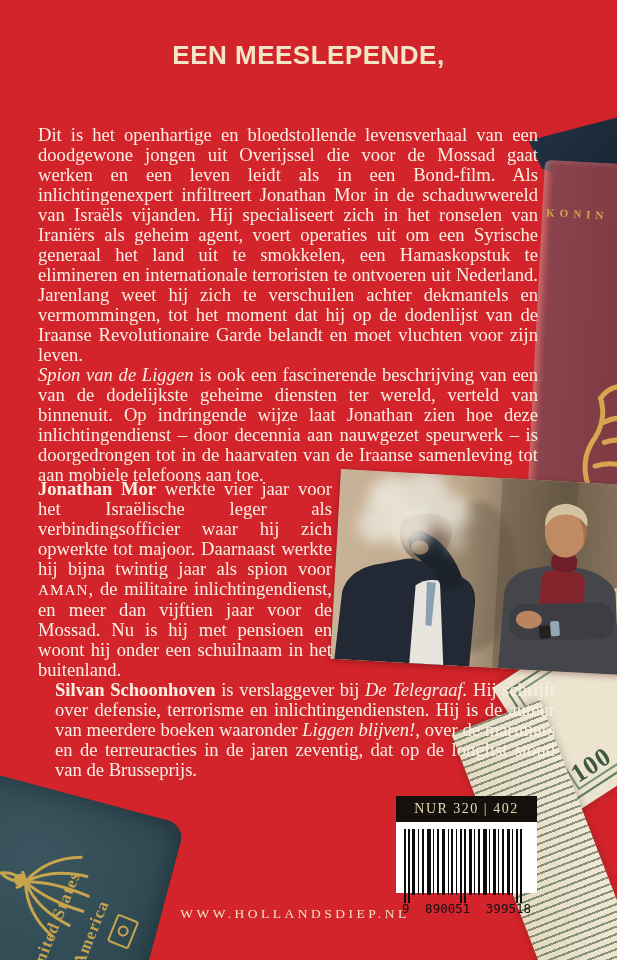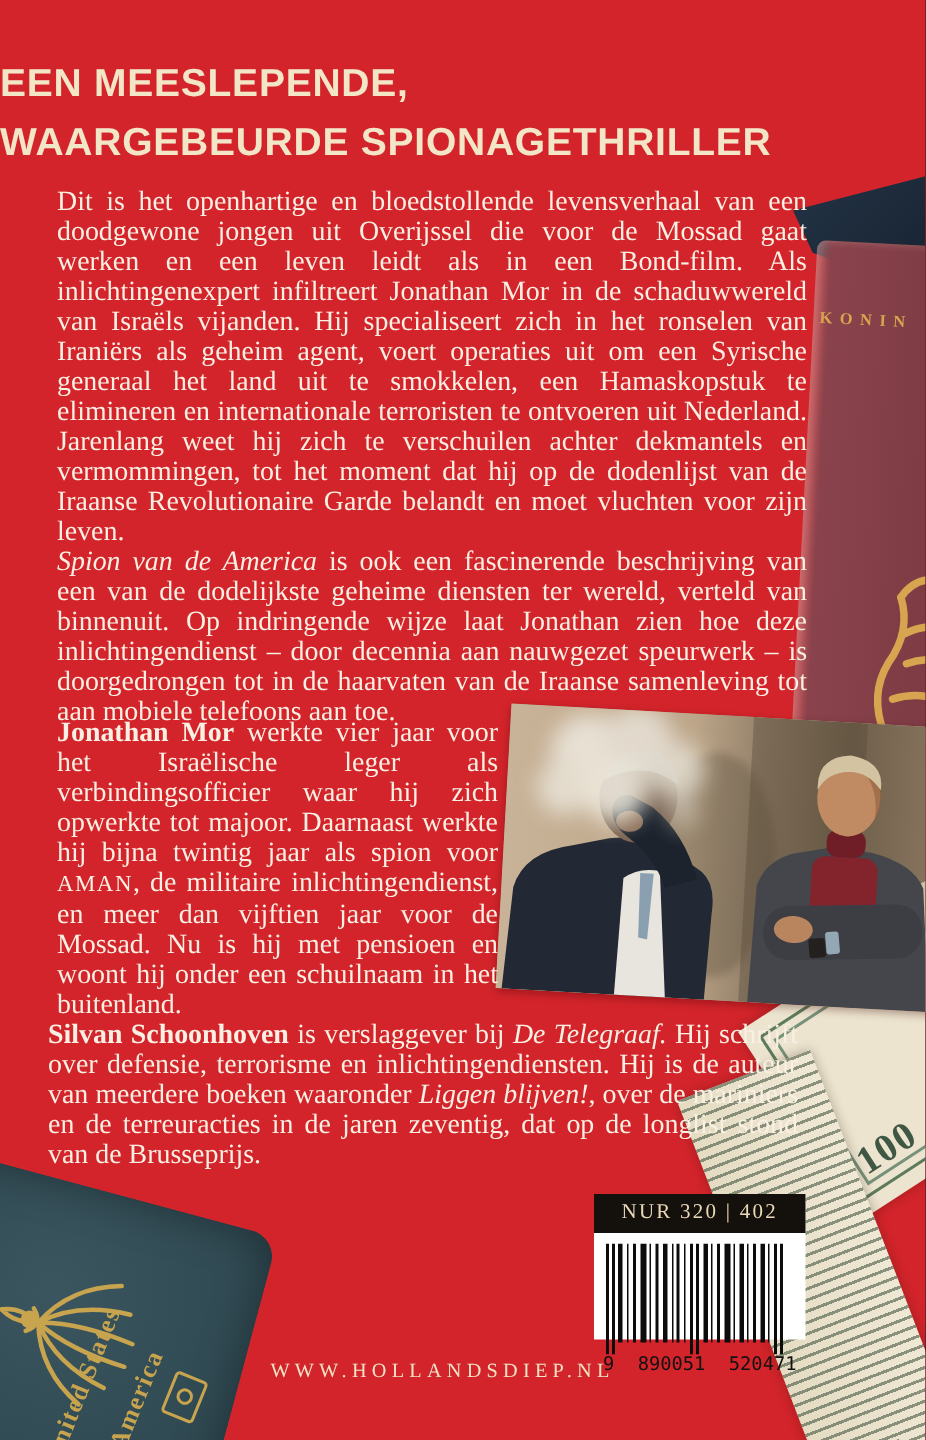--- a/index.html
+++ b/index.html
@@ -3,32 +3,32 @@
 <meta charset="utf-8">
 <style>
   html,body{margin:0;padding:0;background:#222;}
   .cover{
     position:relative;width:617px;height:960px;margin:0 auto;
     background:#d3242b;overflow:hidden;
     font-family:"Liberation Serif", serif;
   }
   
   .tagline{
-    position:absolute;top:36px;left:0;right:0;text-align:left;
+    position:absolute;top:36px;left:0;right:0;text-align:center;
     font-family:"Liberation Sans", sans-serif;font-weight:700;
     font-size:26px;line-height:39px;letter-spacing:.5px;color:#f2e6c7;z-index:4;
   }
   .synopsis{position:absolute;top:125px;left:38px;width:500px;z-index:4;}
   .bodytext{
     font-size:18.6px;line-height:20px;color:#f9efe2;text-align:justify;
     hyphens:auto;-webkit-hyphens:auto;
   }
   .bodytext p{margin:0;}
   .bio-jonathan{position:absolute;top:479px;left:38px;width:294px;z-index:4;}
-  .bio-silvan{position:absolute;top:680px;left:32px;width:500px;z-index:4;font-family:Liberation Serif, serif;}
+  .bio-silvan{position:absolute;top:680px;left:55px;width:500px;z-index:4;font-family:Liberation Serif, serif;}
   .b{font-weight:700;}
   .i{font-style:italic;}
   .sc{font-size:.82em;letter-spacing:1px;}
   .website{
     position:absolute;top:906px;left:175px;width:240px;text-align:center;
     font-size:13.5px;letter-spacing:3.5px;color:#f2e3c6;z-index:4;
   }
   
   .photo{
     position:absolute;left:341px;top:469px;width:292px;height:190px;
@@ -211,26 +211,25 @@
         <rect x="176" y="122" width="106" height="36" rx="17" fill="#3d3e44" transform="rotate(-4 229 140)"></rect>
         <ellipse cx="196" cy="140" rx="13" ry="9" fill="#b9855f"></ellipse>
         <rect x="207" y="145" width="11" height="13" rx="2" fill="#23201d" transform="rotate(-8 212 151)"></rect>
         <rect x="218" y="140" width="9" height="15" rx="2" fill="#94a7b5" transform="rotate(-8 222 147)"></rect>
       </g>
     </svg>
   </div>
 
   <div class="tagline">
     <div>EEN MEESLEPENDE,</div>
-    <div>WAARGEBEURDE SPIONAGETHRILLER</div>
   </div>
 
   <div class="synopsis bodytext">
     <p>Dit is het openhartige en bloedstollende levensverhaal van een doodgewone jongen uit Overijssel die voor de Mossad gaat werken en een leven leidt als in een Bond-film. Als inlichtingenexpert infiltreert Jonathan Mor in de schaduwwereld van Israëls vijanden. Hij specialiseert zich in het ronselen van Iraniërs als geheim agent, voert operaties uit om een Syrische generaal het land uit te smokkelen, een Hamaskopstuk te elimineren en internationale terroristen te ontvoeren uit Nederland. Jarenlang weet hij zich te verschuilen achter dekmantels en vermommingen, tot het moment dat hij op de dodenlijst van de Iraanse Revolutionaire Garde belandt en moet vluchten voor zijn leven.</p>
-    <p><span class="i">Spion van de America</span><span> is ook een fascinerende beschrijving van een van de dodelijkste geheime diensten ter wereld, verteld van binnenuit. Op indringende wijze laat Jonathan zien hoe deze inlichtingendienst – door decennia aan nauwgezet speurwerk – is doorgedrongen tot in de haarvaten van de Iraanse samenleving tot aan mobiele telefoons aan toe.</span></p>
+    <p><span class="i">Spion van de Liggen</span><span> is ook een fascinerende beschrijving van een van de dodelijkste geheime diensten ter wereld, verteld van binnenuit. Op indringende wijze laat Jonathan zien hoe deze inlichtingendienst – door decennia aan nauwgezet speurwerk – is doorgedrongen tot in de haarvaten van de Iraanse samenleving tot aan mobiele telefoons aan toe.</span></p>
   </div>
 
   <div class="bio-jonathan bodytext">
     <p><span class="b">Jonathan Mor</span><span> werkte vier jaar voor het Israëlische leger als verbindingsofficier waar hij zich opwerkte tot majoor. Daarnaast werkte hij bijna twintig jaar als spion voor </span><span class="sc">AMAN</span><span>, de militaire inlichtingendienst, en meer dan vijftien jaar voor de Mossad. Nu is hij met pensioen en woont hij onder een schuilnaam in het buitenland.</span></p>
   </div>
 
   <div class="bio-silvan bodytext">
     <p><span class="b">Silvan Schoonhoven</span><span> is verslaggever bij </span><span class="i">De Telegraaf.</span><span> Hij schrijft over defensie, terrorisme en inlichtingendiensten. Hij is de auteur van meerdere boeken waaronder </span><span class="i">Liggen blijven!</span><span>, over de mariniers en de terreuracties in de jaren zeventig, dat op de longlist stond van de Brusseprijs.</span></p>
   </div>
 
@@ -262,19 +261,19 @@
           <rect x="98" y="0" width="2" height="66"></rect>
         <rect x="103" y="0" width="3" height="66"></rect>
           <rect x="108" y="0" width="1" height="66"></rect>
         <rect x="112" y="0" width="2" height="74"></rect>
           <rect x="116" y="0" width="2" height="74"></rect>
       </g>
     </svg>
     <div class="ean">
       <span>9</span>
       <span>890051</span>
-      <span>520471</span>
+      <span>399518</span>
     </div>
   </div>
 
   <div class="website">WWW.HOLLANDSDIEP.NL</div>
 
 </div>
 
 </body></html>

